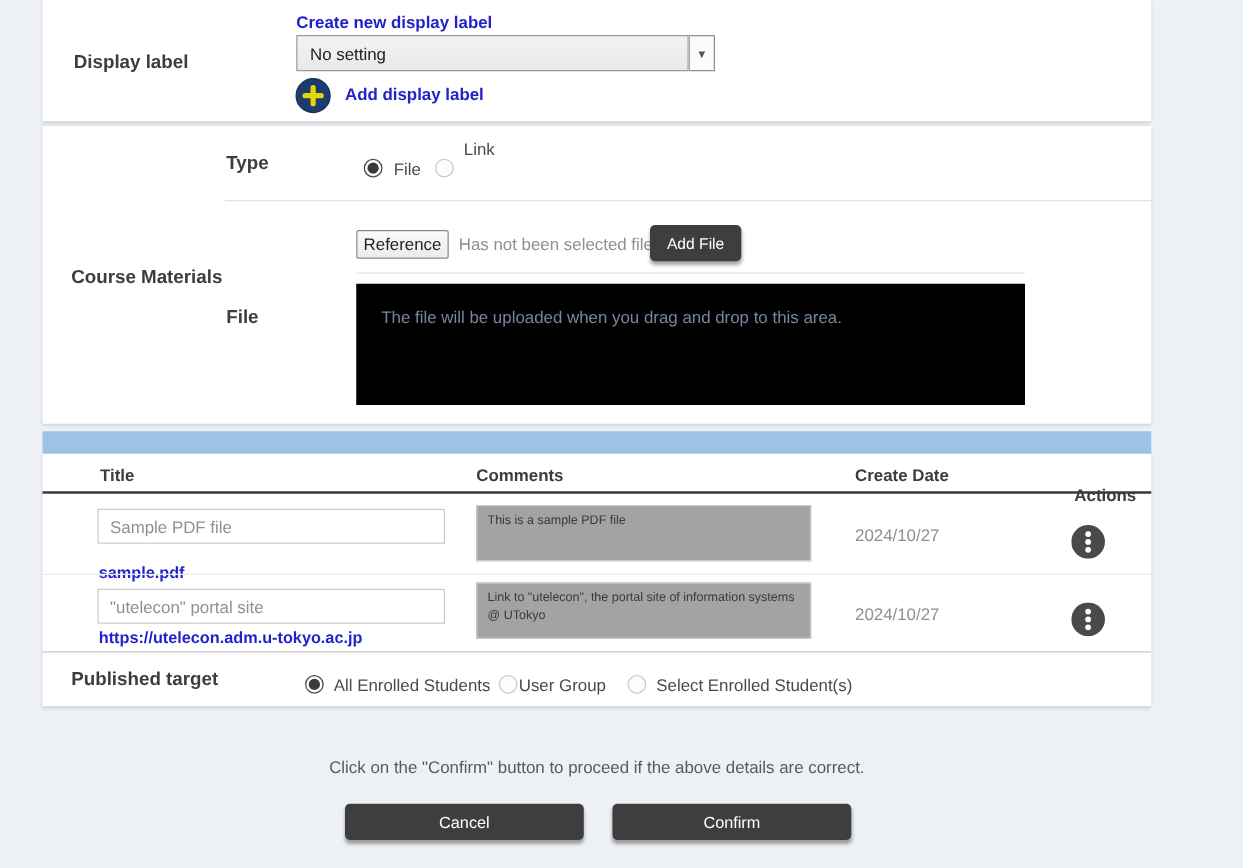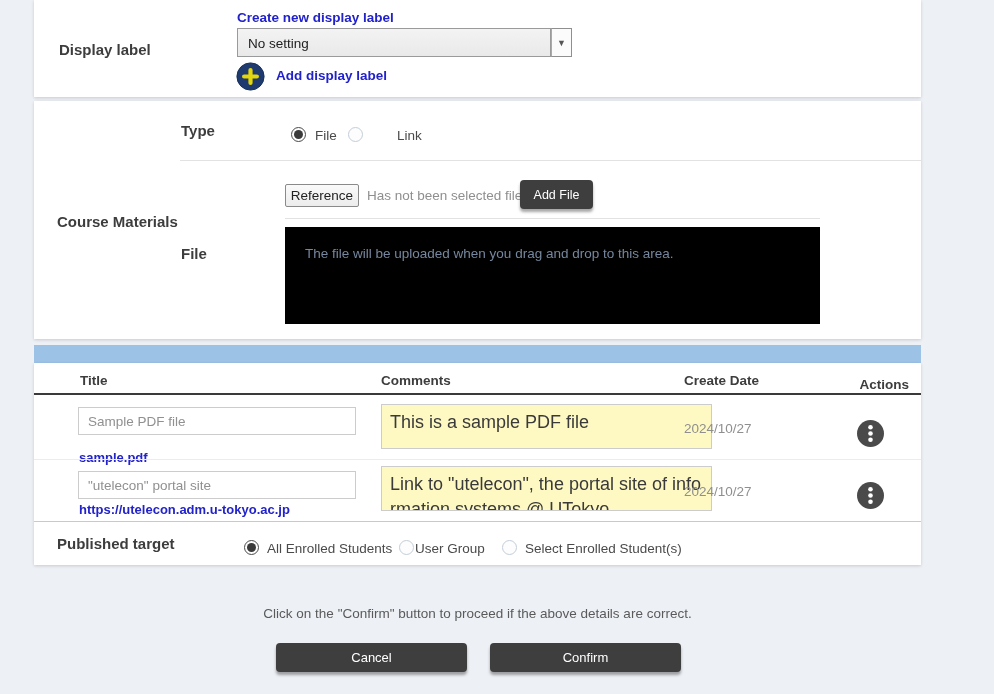--- a/index.html
+++ b/index.html
@@ -25,21 +25,21 @@
   .radio.sel { border-color:#4a4a4a; }
   .radio.sel::after { content:''; position:absolute; left:2px; top:2px; width:9px; height:9px; border-radius:50%; background:#3a3a3a; }
   .radio-label { position:absolute; font-size:13.5px; color:#4a4a4a; }
 
   
   .ref-btn { position:absolute; left:285px; top:184px; width:74px; height:23px; background:linear-gradient(#fafafa,#ececec); border:1px solid #8a8a8a; border-radius:2px; font-size:13.5px; color:#222; text-align:center; line-height:21px; cursor:pointer; }
   .dark-btn { position:absolute; background:#3e3e3e; border:none; border-radius:4px; color:#ffffff; text-align:center; cursor:pointer; box-shadow:0 3px 3px rgba(0,0,0,0.35); font-family:"Liberation Sans", sans-serif; }
 
   
   .title-input { position:absolute; width:278px; height:28px; border:1px solid #cccccc; background:#fff; font-size:13.5px; color:#909090; padding:0 9px; font-family:"Liberation Sans", sans-serif; }
-  .comment-box { position:absolute; width:331px; height:45px; border:1px solid #cccccc; background:#fef9c3; font-size:18px; color:#3a3a3a; padding:5px 8px; line-height:1.38; word-break:break-all; overflow:hidden; }
+  .comment-box { position:absolute; width:268px; height:45px; border:1px solid #cccccc; background:#a3a3a3; font-size:10px; color:#3a3a3a; padding:5px 8px; line-height:1.38; word-break:break-all; overflow:hidden; }
 
   .dropzone { position:absolute; left:285px; top:227px; width:535px; height:97px; background:#000000; }
   .dropzone-text { position:absolute; left:20px; top:19px; font-size:13.5px; color:#76879e; }
 
   .blue-band { position:absolute; left:34px; top:345px; width:887px; height:18px; background:#9cc2e6; }
   .icon-abs { position:absolute; }
 </style>
 </head>
 <body>
 
@@ -65,21 +65,21 @@
     </div>
     <a class="blue-link" style="left:242px; top:68px;">Add display label</a>
   </div>
 
   <div class="panel" style="top:101px; height:238px;">
 
     <div class="label-bold" style="left:147px; top:21px;">Type</div>
     <div class="radio sel" style="left:257px; top:26px;"></div>
     <div class="radio-label" style="left:281px; top:27px;">File</div>
     <div class="radio" style="left:314px; top:26px;"></div>
-    <div class="radio-label" style="left:337px; top:27px;margin-left:26px;">Link</div>
+    <div class="radio-label" style="left:337px; top:11px;">Link</div>
     <div class="divider" style="left:146px; top:59px; width:741px;"></div>
 
     <div class="label-bold" style="left:23px; top:112px;">Course Materials</div>
 
     <div class="ref-btn" style="left:251px; top:83px;">Reference</div>
     <div class="grey-text" style="left:333px; top:87px;">Has not been selected file.</div>
     <button class="dark-btn" style="left:486px; top:79px; width:73px; height:29px; font-size:12.5px;">Add File</button>
     <div class="divider" style="left:251px; top:117px; width:535px;"></div>
 
     <div class="label-bold" style="left:147px; top:144px;">File</div>
@@ -88,21 +88,21 @@
     </div>
   </div>
 
   <div class="blue-band"></div>
 
   <div class="panel" style="top:363px; height:202px;">
 
     <div class="hdr-bold" style="left:46px; top:10px;">Title</div>
     <div class="hdr-bold" style="left:347px; top:10px;">Comments</div>
     <div class="hdr-bold" style="left:650px; top:10px;">Create Date</div>
-    <div class="hdr-bold" style="left:811px; top:14px; width:64px; text-align:right;">Actions</div>
+    <div class="hdr-bold" style="left:811px; top:26px; width:64px; text-align:right;">Actions</div>
     <div style="position:absolute; left:0; top:30px; width:887px; height:2px; background:#3a3a3a;"></div>
 
     <div>
       <input class="title-input" style="left: 44px; top: 44px;" value="Sample PDF file">
       <a class="blue-link" style="left:45px; top:75px; font-size:13px;margin-top:12px;">sample.pdf</a>
       <div class="comment-box" style="left:347px; top:41px;">This is a sample PDF file</div>
       <div class="grey-text" style="left:650px; top:58px;">2024/10/27</div>
       <div class="icon-abs" style="left:823px; top:57px;">
         <svg width="27" height="27" viewBox="0 0 27 27">
           <circle cx="13.5" cy="13.5" r="13.5" fill="#4a4a4a"></circle>

